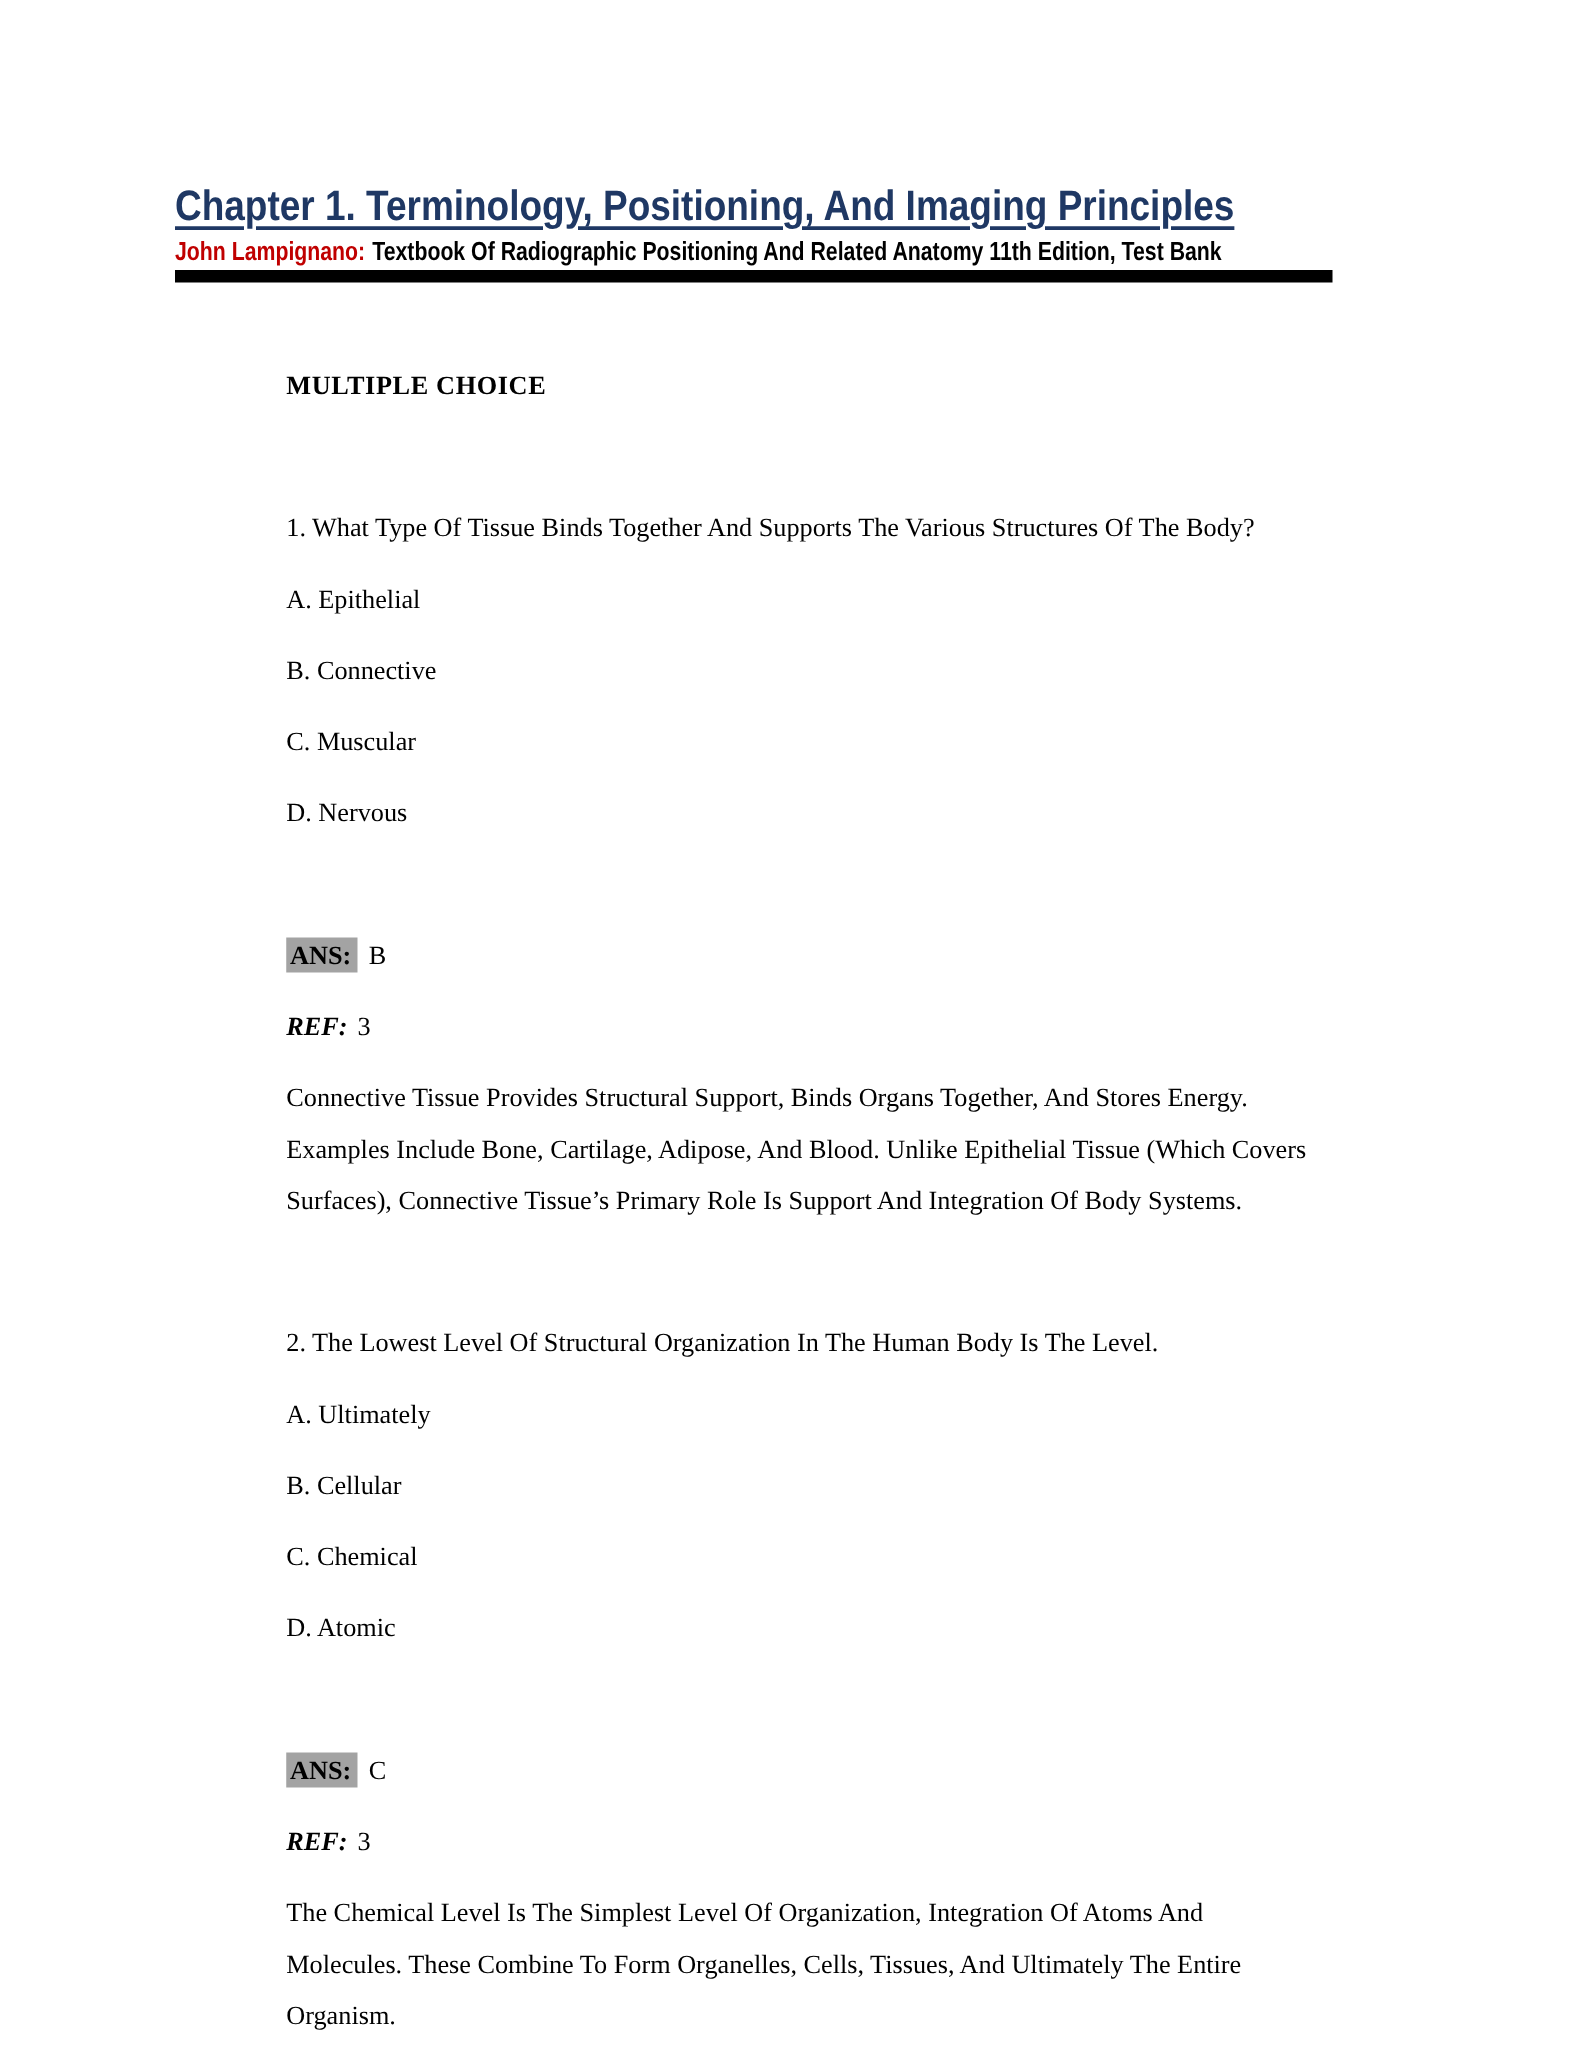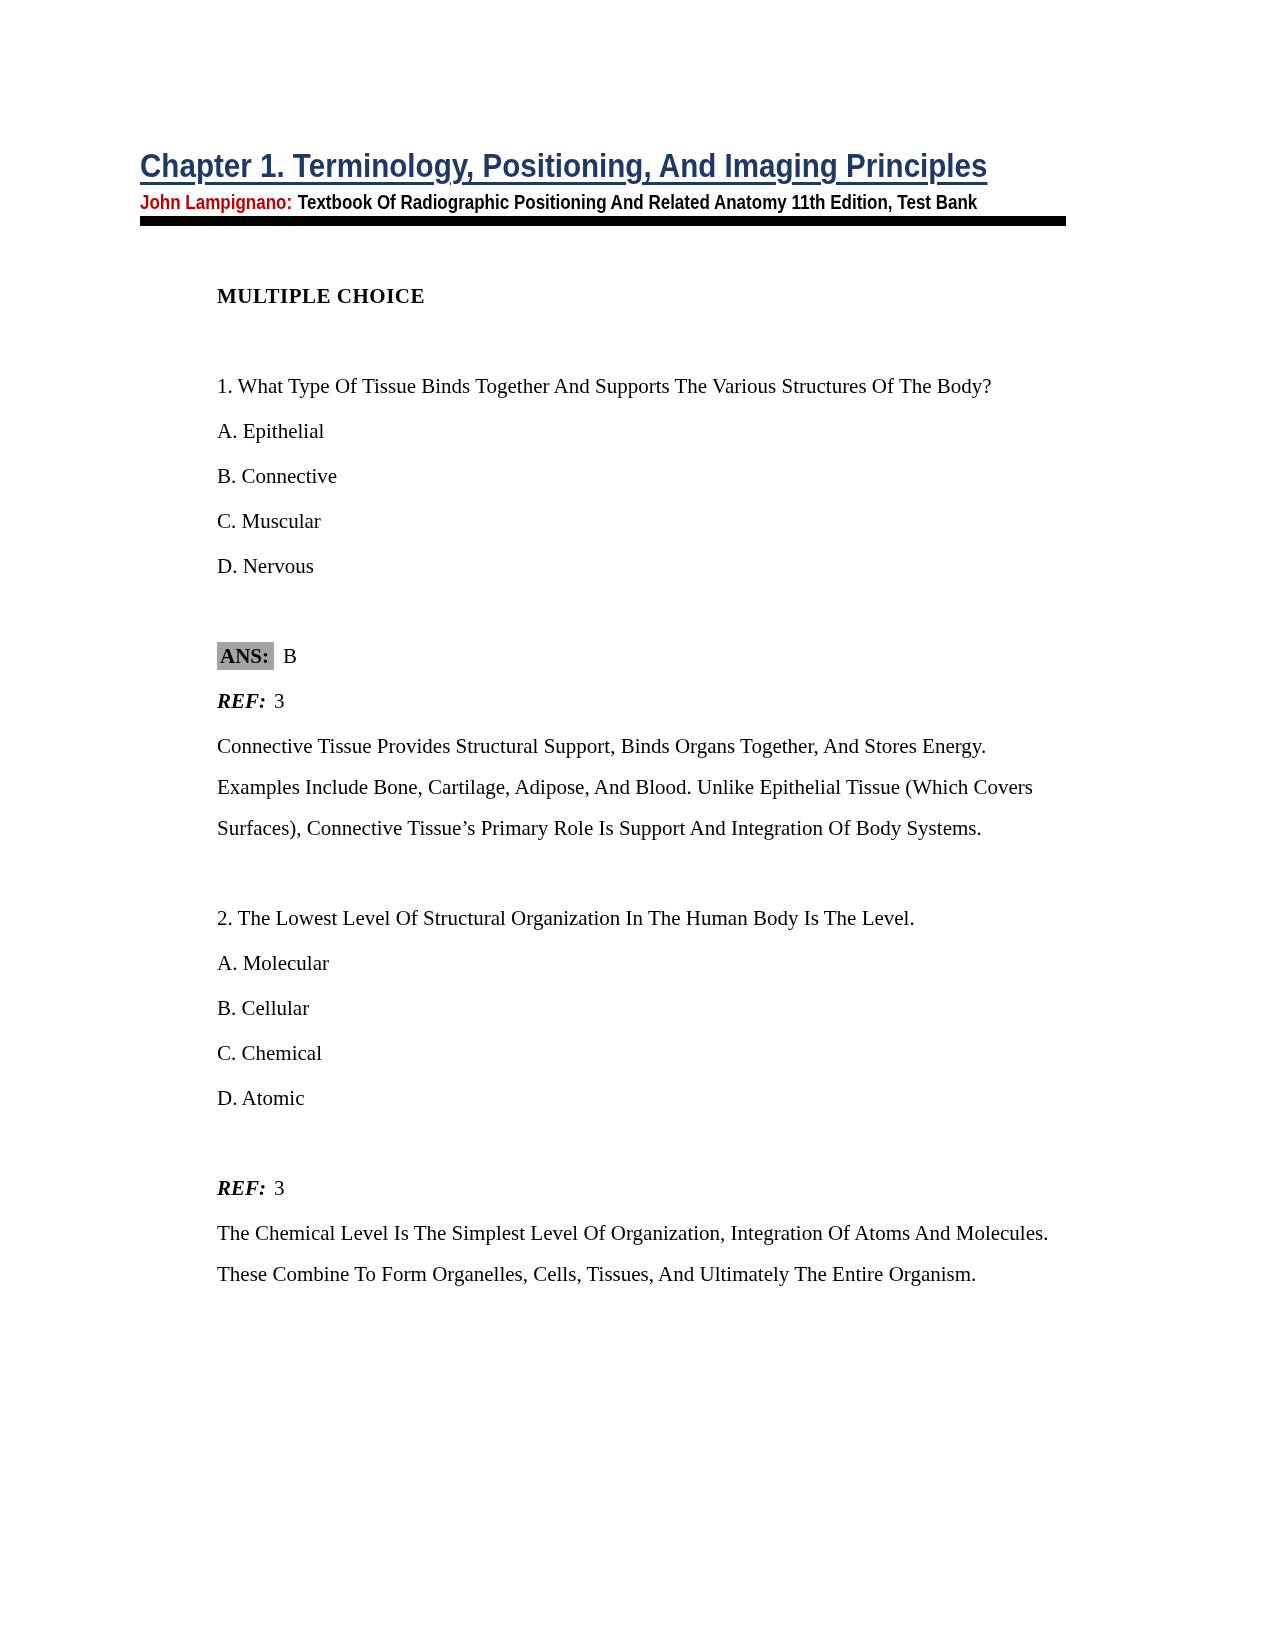--- a/index.html
+++ b/index.html
@@ -57,21 +57,21 @@
     background: #000000;
   }
   .content {
     position: absolute;
     left: 213px;
     top: 272px;
     width: 852px;
     font-size: 21px;
     line-height: 41px;
   }
-  .content p { margin: 4px; }
+  .content p { margin: 16px; }
   .spacer { height: 41px; }
   .section-heading {
     font-weight: bold;
     letter-spacing: 0.5px;
   }
   .ans-label {
     font-weight: bold;
     background: #a3a3a3;
     padding: 2px 5px 2px 3px;
   }
@@ -113,26 +113,27 @@
 
       <p><span class="ans-label">ANS:</span><span class="ans-value">B</span></p>
       <p><span class="ref-label">REF:</span><span class="ref-value">3</span></p>
       <p>Connective Tissue Provides Structural Support, Binds Organs Together, And Stores Energy. Examples Include Bone, Cartilage, Adipose, And Blood. Unlike Epithelial Tissue (Which Covers Surfaces), Connective Tissue’s Primary Role Is Support And Integration Of Body Systems.</p>
     </div>
 
     <div class="spacer"></div>
 
     <div>
       <p>2. The Lowest Level Of Structural Organization In The Human Body Is The Level.</p>
-      <p>A. Molecular</p>
+      <p>A. Ultimately</p>
       <p>B. Cellular</p>
       <p>C. Chemical</p>
       <p>D. Atomic</p>
 
       <div class="spacer"></div>
 
+      <p><span class="ans-label">ANS:</span><span class="ans-value">C</span></p>
       <p><span class="ref-label">REF:</span><span class="ref-value">3</span></p>
       <p>The Chemical Level Is The Simplest Level Of Organization, Integration Of Atoms And Molecules. These Combine To Form Organelles, Cells, Tissues, And Ultimately The Entire Organism.</p>
     </div>
 
   </div>
 
 </div>
 
 </body></html>

